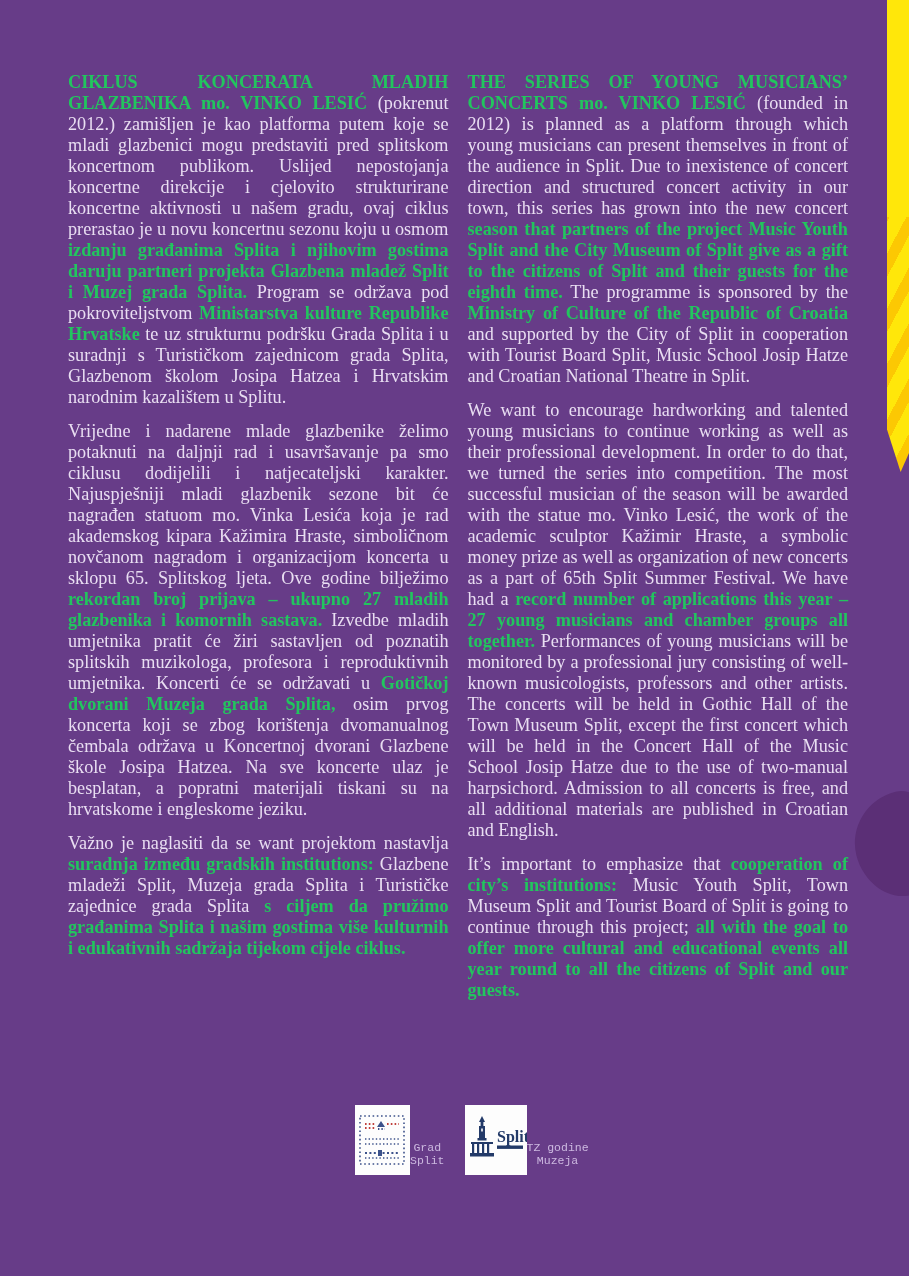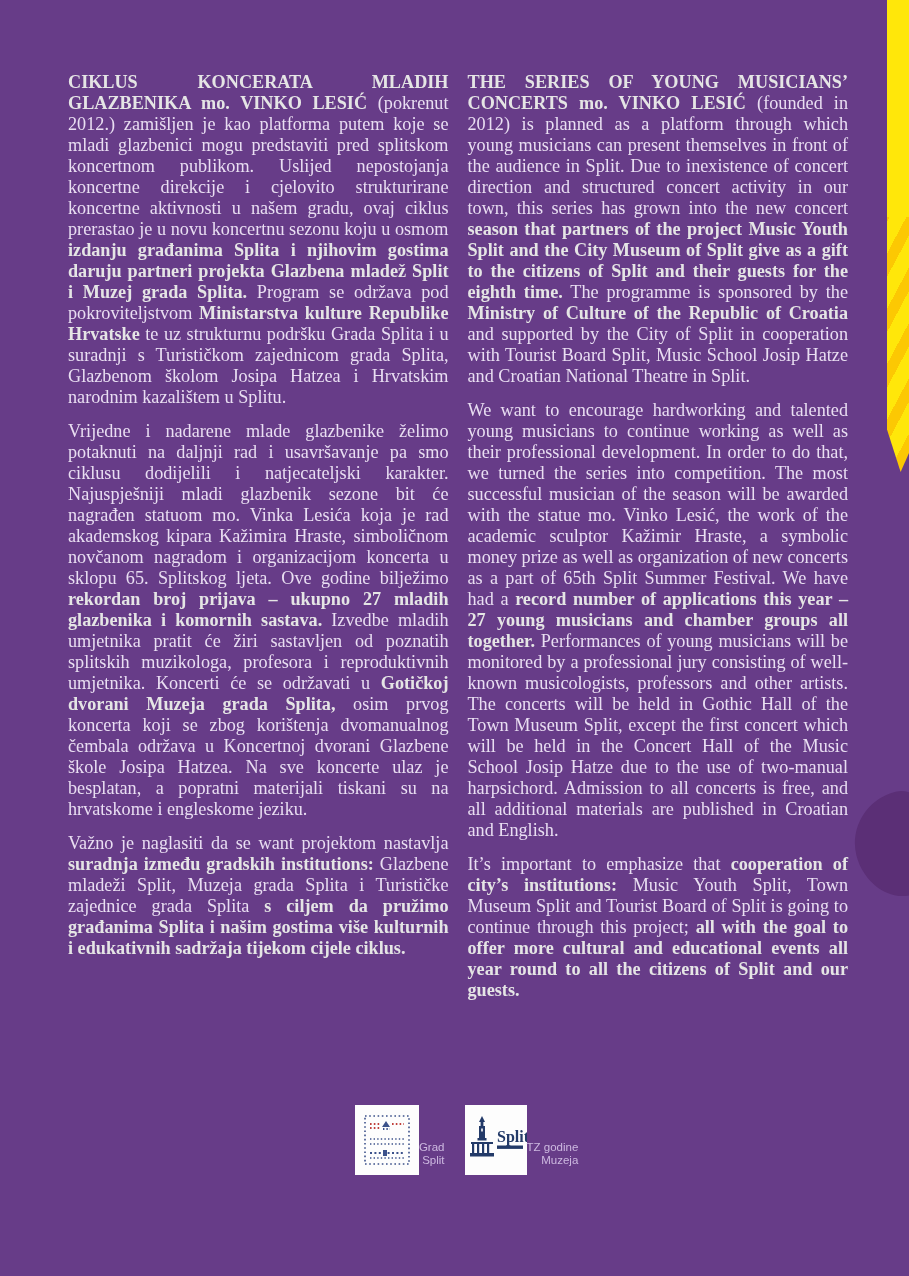--- a/index.html
+++ b/index.html
@@ -15,29 +15,29 @@
 
   
   .blob{position:absolute;top:792px;right:-38px;width:92px;height:104px;
     background:#5b2f76;border-radius:58% 42% 52% 48% / 50% 62% 38% 50%;
     transform:rotate(-14deg);}
 
   .columns{position:absolute;top:72px;left:68px;right:61px;display:flex;gap:19px;}
   .column{flex:1;min-width:0;}
   .column p{margin:0 0 13px 0;font-size:18.2px;line-height:21px;
     text-align:justify;color:#e9def2;}
-  .column p .b{font-weight:bold;color:#e5e5e5;}
+  .column p .b{font-weight:bold;color:#22c55e;}
 
   
   .logos{position:absolute;top:1105px;left:0;right:0;
     display:flex;justify-content:center;gap:20px;}
   .logo-item{width:90px;display:flex;align-items:center;}
   .logo-box{width:70px;height:70px;background:#fdfdfd;display:flex;
     align-items:center;justify-content:center;}
-  .logo-label{margin-top:27px;text-align:right;font-family:Liberation Sans, sans-serif;
+  .logo-label{margin-top:27px;text-align:center;font-family:Liberation Mono, monospace;
     font-size:11.5px;line-height:13px;color:#cdb9e0;white-space:nowrap;}
 </style>
 </head>
 <body>
 
 <div class="page">
 
   <div class="ribbon"></div>
   <div class="blob"></div>
 

